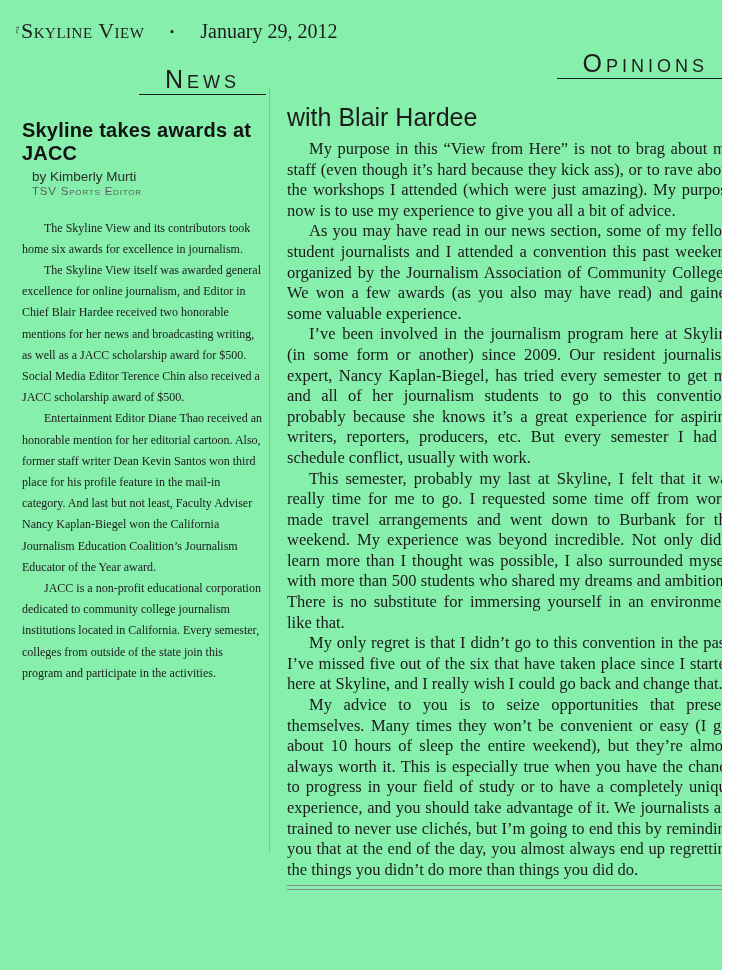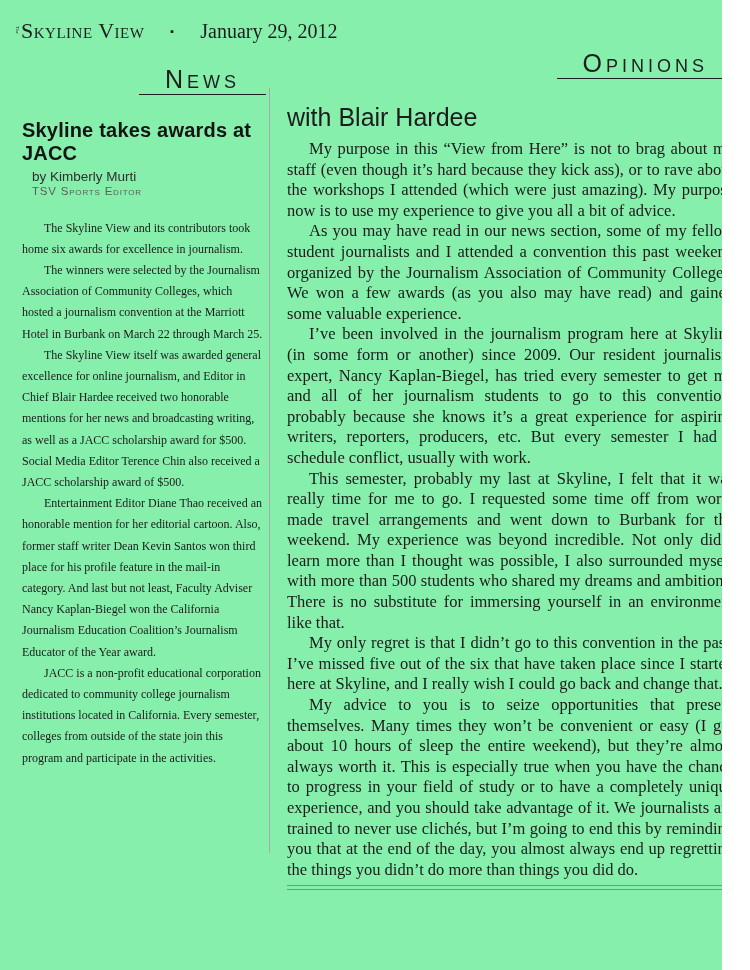--- a/index.html
+++ b/index.html
@@ -142,21 +142,20 @@
 
   <div class="col-left">
     <div class="section-head-wrap">
       <span class="section-head">News</span>
     </div>
     <div class="news-headline">Skyline takes awards at JACC</div>
     <div class="news-byline">by Kimberly Murti</div>
     <div class="news-byline-role">TSV Sports Editor</div>
     <div class="news-body">
       <p>The Skyline View and its contributors took home six awards for excellence in journalism.</p>
-      <p>The winners were selected by the Journalism Association of Community Colleges, which hosted a journalism convention at the Marriott Hotel in Burbank on March 22 through March 25.</p>
       <p>The Skyline View itself was awarded general excellence for online journalism, and Editor in Chief Blair Hardee received two honorable mentions for her news and broadcasting writing, as well as a JACC scholarship award for $500. Social Media Editor Terence Chin also received a JACC scholarship award of $500.</p>
       <p>Entertainment Editor Diane Thao received an honorable mention for her editorial cartoon. Also, former staff writer Dean Kevin Santos won third place for his profile feature in the mail-in category. And last but not least, Faculty Adviser Nancy Kaplan-Biegel won the California Journalism Education Coalition’s Journalism Educator of the Year award.</p>
       <p>JACC is a non-profit educational corporation dedicated to community college journalism institutions located in California. Every semester, colleges from outside of the state join this program and participate in the activities.</p>
     </div>
   </div>
 
   <div class="col-divider"></div>
 
   <div class="col-right">
     <div class="section-head-wrap">

